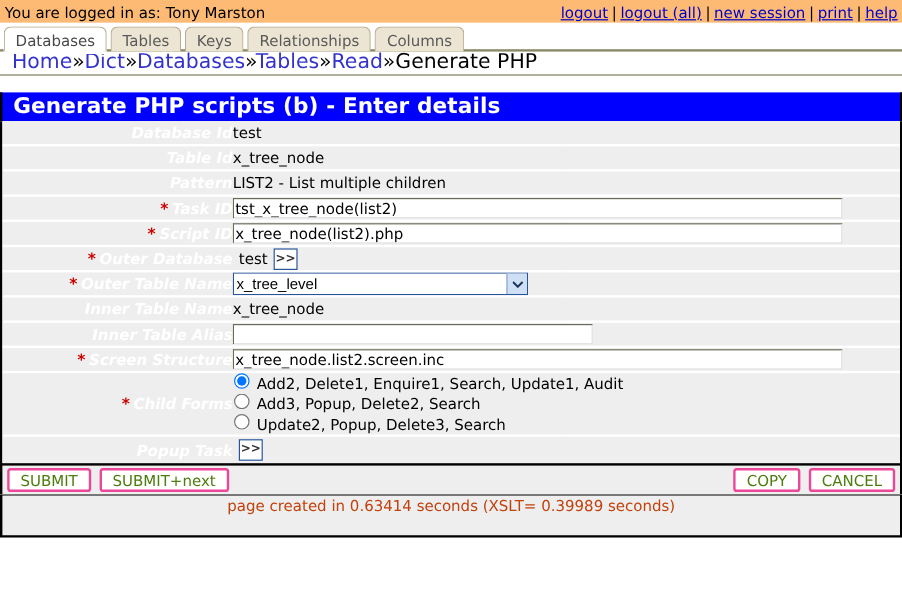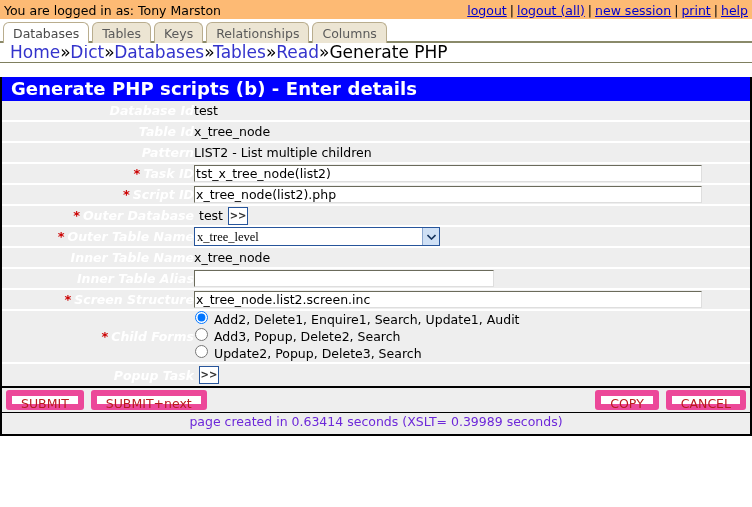--- a/index.html
+++ b/index.html
@@ -188,21 +188,21 @@
     border-color: #6b6b5b #dedede #dedede #6b6b5b;
     color: #000000;
     outline: none;
   }
   input.txt.w-task { width: 508px; }
   input.txt.w-script { width: 508px; }
   input.txt.w-alias { width: 300px; }
   input.txt.w-screen { width: 508px; }
 
   select.sel {
-    font-family: Liberation Serif, serif;
+    font-family: Liberation Sans, sans-serif;
     font-size: 12.5px;
     height: 19px;
     width: 246px;
     box-sizing: border-box;
     border: 1px solid #27559b;
     background: #ffffff;
     color: #000000;
     padding-left: 2px;
     -webkit-appearance: none;
     -moz-appearance: none;
@@ -280,38 +280,38 @@
     padding: 0 4px;
   }
   .btnbar .left { display: flex; gap: 7px; }
   .btnbar .right { display: flex; gap: 7px; margin-left: auto; }
   button.act {
     font-family: "DejaVu Sans", "Liberation Sans", sans-serif;
     font-size: 12.5px;
     height: 20px;
     padding: 0 9px;
     background: #ffffff;
-    border: 6px solid #ec4899;
+    border: 2px solid #ec4899;
     border-radius: 3px;
-    color: #b91c1c;
+    color: #4d7c0f;
     cursor: pointer;
     box-sizing: border-box;
     white-space: nowrap;
   }
 
   .statusbar {
     border: 2px solid #000000;
     border-top: 1px solid #000000;
     box-sizing: border-box;
     background: #eeeeee;
-    height: 24px;
+    height: 36px;
     line-height: 17px;
     text-align: center;
     font-size: 12.5px;
-    color: #6d28d9;
+    color: #c2410c;
   }
 </style>
 </head>
 <body>
 
 <div class="topbar">
   <span class="login-text">You are logged in as: Tony Marston</span>
   <span class="toplinks">
     <a href="#">logout</a><span class="sep">|</span><a href="#">logout (all)</a><span class="sep">|</span><a href="#">new session</a><span class="sep">|</span><a href="#">print</a><span class="sep">|</span><a href="#">help</a>
   </span>

